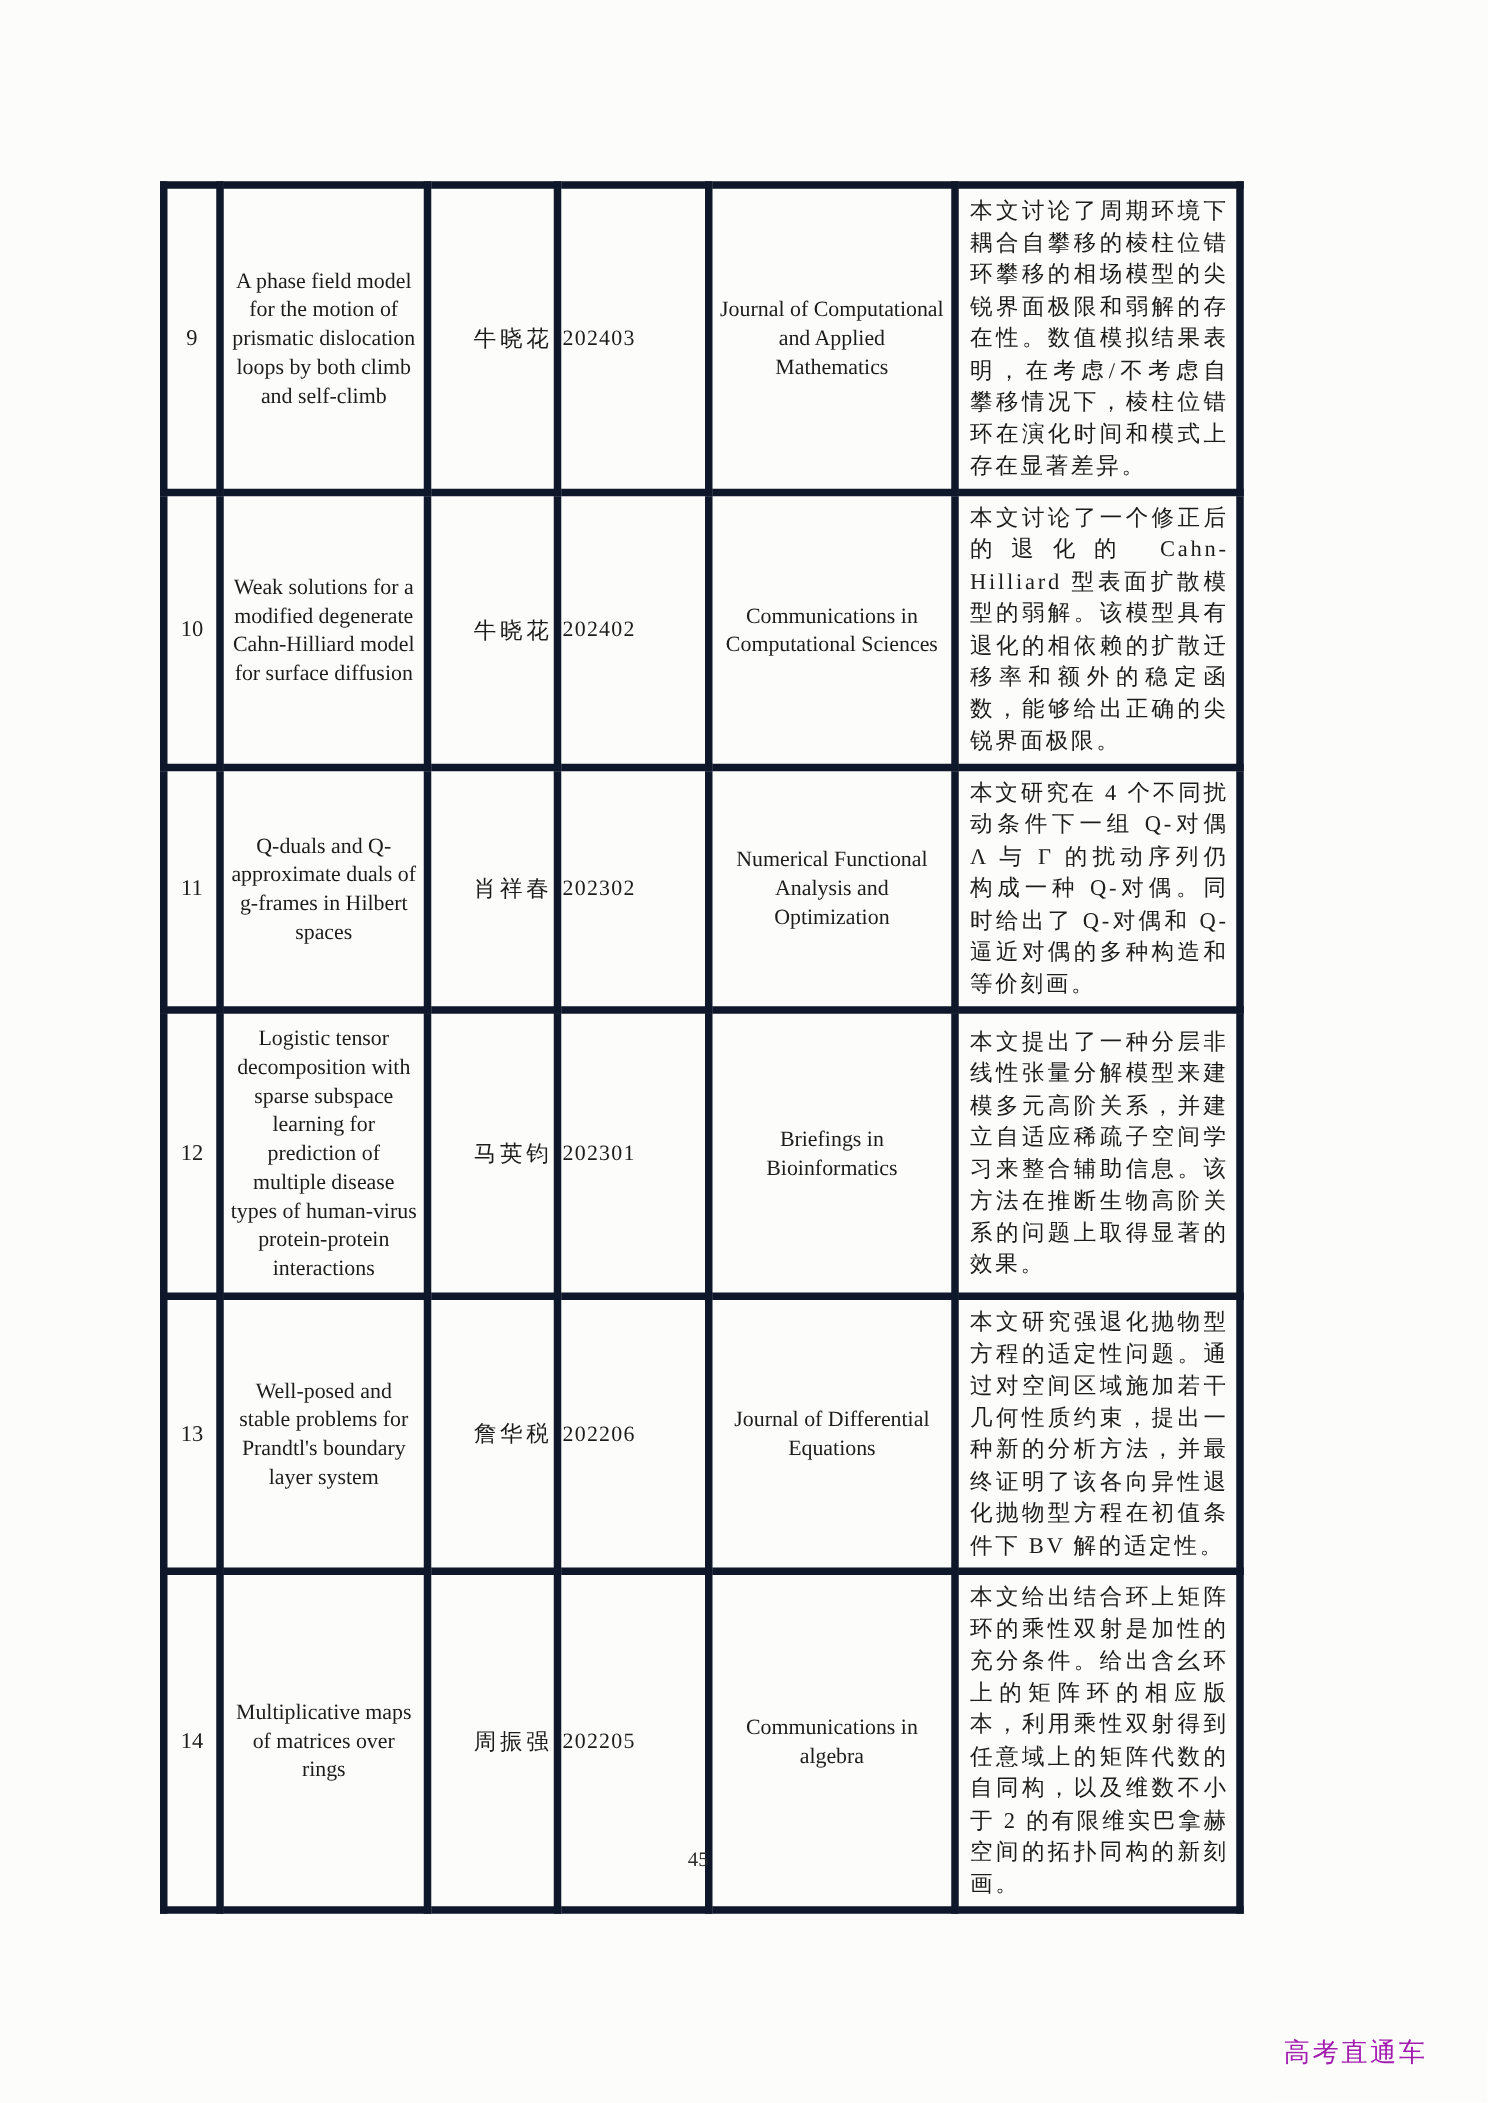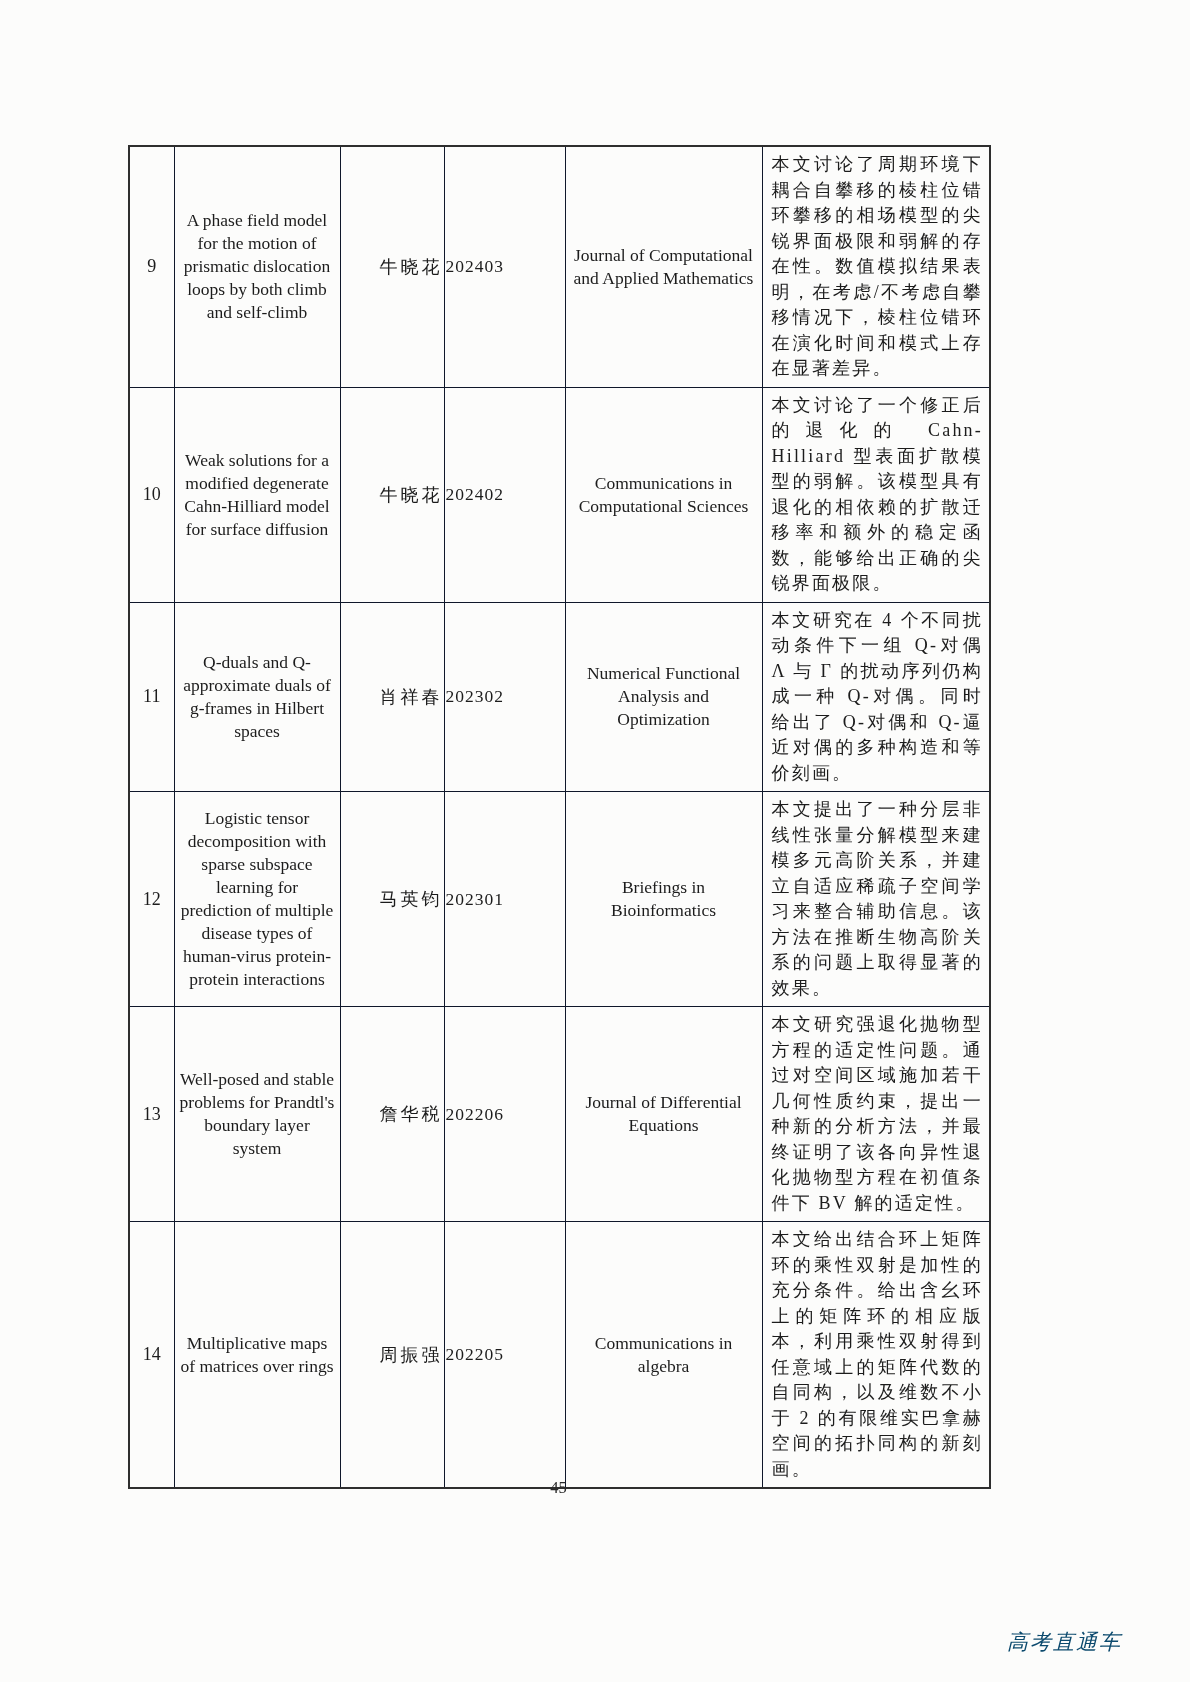--- a/index.html
+++ b/index.html
@@ -11,21 +11,21 @@
     color:#1c1c1c;
     overflow:hidden;
   }
   table.pub{
     position:absolute;left:128px;top:145px;
     width:861px;
     border-collapse:collapse;table-layout:fixed;
     border:2px solid #2e2e2e;
   }
   table.pub td{
-    border:1px solid #0f172a;
+    border:6px solid #0f172a;
     vertical-align:middle;
     word-wrap:break-word;
   }
   col.w-no{width:45px;}
   col.w-title{width:166px;}
   col.w-author{width:104px;}
   col.w-date{width:121px;}
   col.w-journal{width:197px;}
   col.w-abstract{width:228px;}
   td.c-no{text-align:center;font-size:18px;}
@@ -36,25 +36,24 @@
   td.c-abstract{
     font-size:18px;line-height:25.5px;letter-spacing:2.2px;
     text-align:justify;text-justify:inter-character;
     padding:5px 6px 5px 9px;
   }
   .page-number{
     position:absolute;left:128px;top:1478px;width:861px;
     text-align:center;font-size:16.5px;color:#2a2a2a;
   }
   .watermark{
-    position:absolute;right:68px;top:1628px;
+    position:absolute;right:48px;top:1628px;
     font-size:21px;letter-spacing:2px;
-    color:#0c4a6e;
+    color:#a21caf;
     font-family:"Liberation Sans","DejaVu Sans",sans-serif;
-    font-style:italic;
   }
 </style>
 </head>
 <body>
 
 <div class="page">
 
   <table class="pub">
     <colgroup>
       <col class="w-no">

